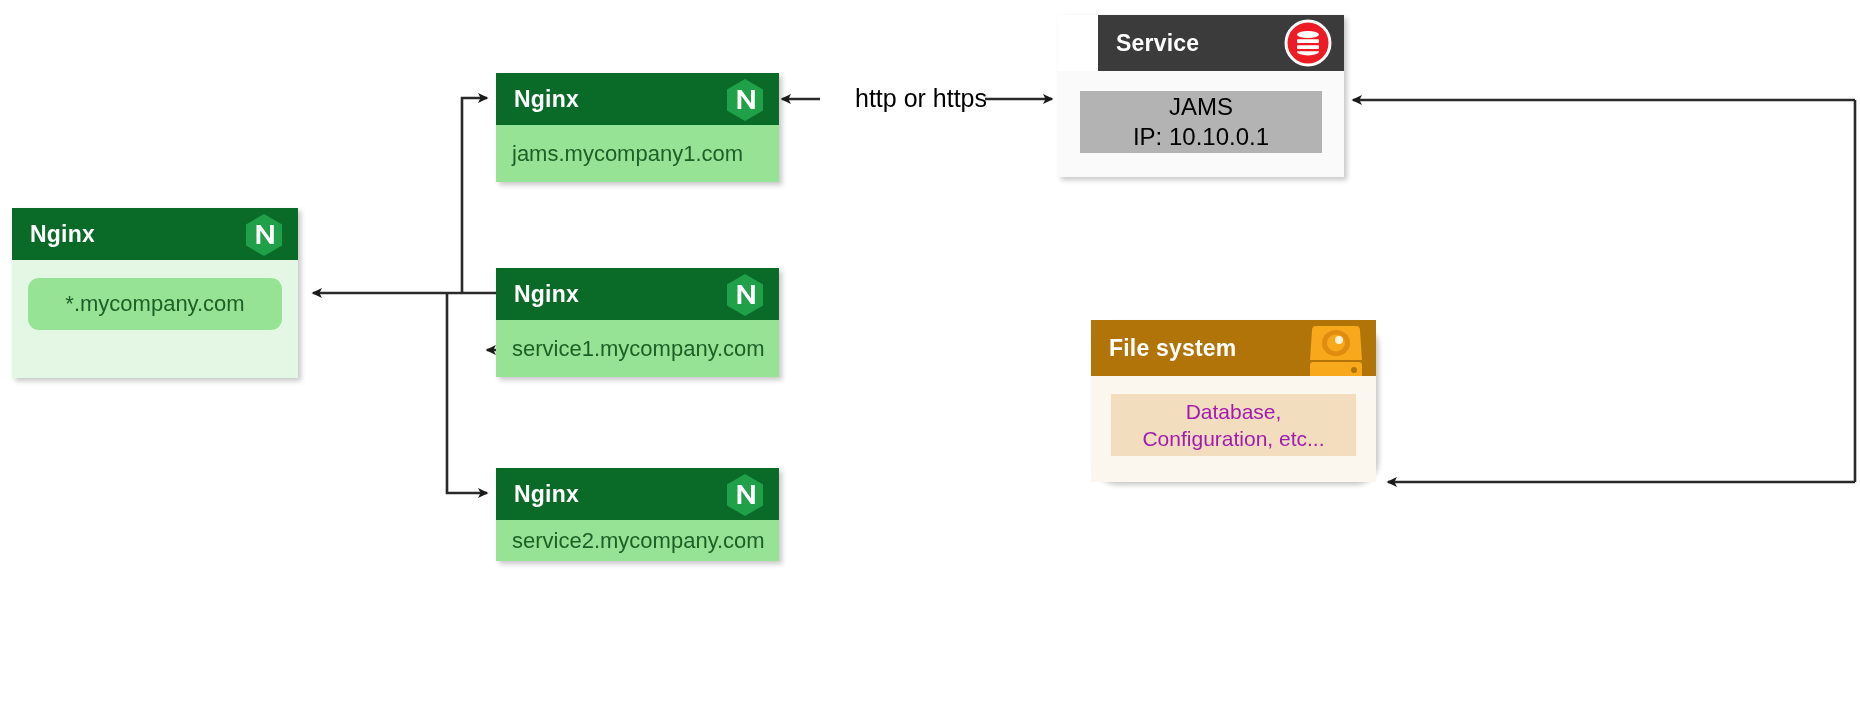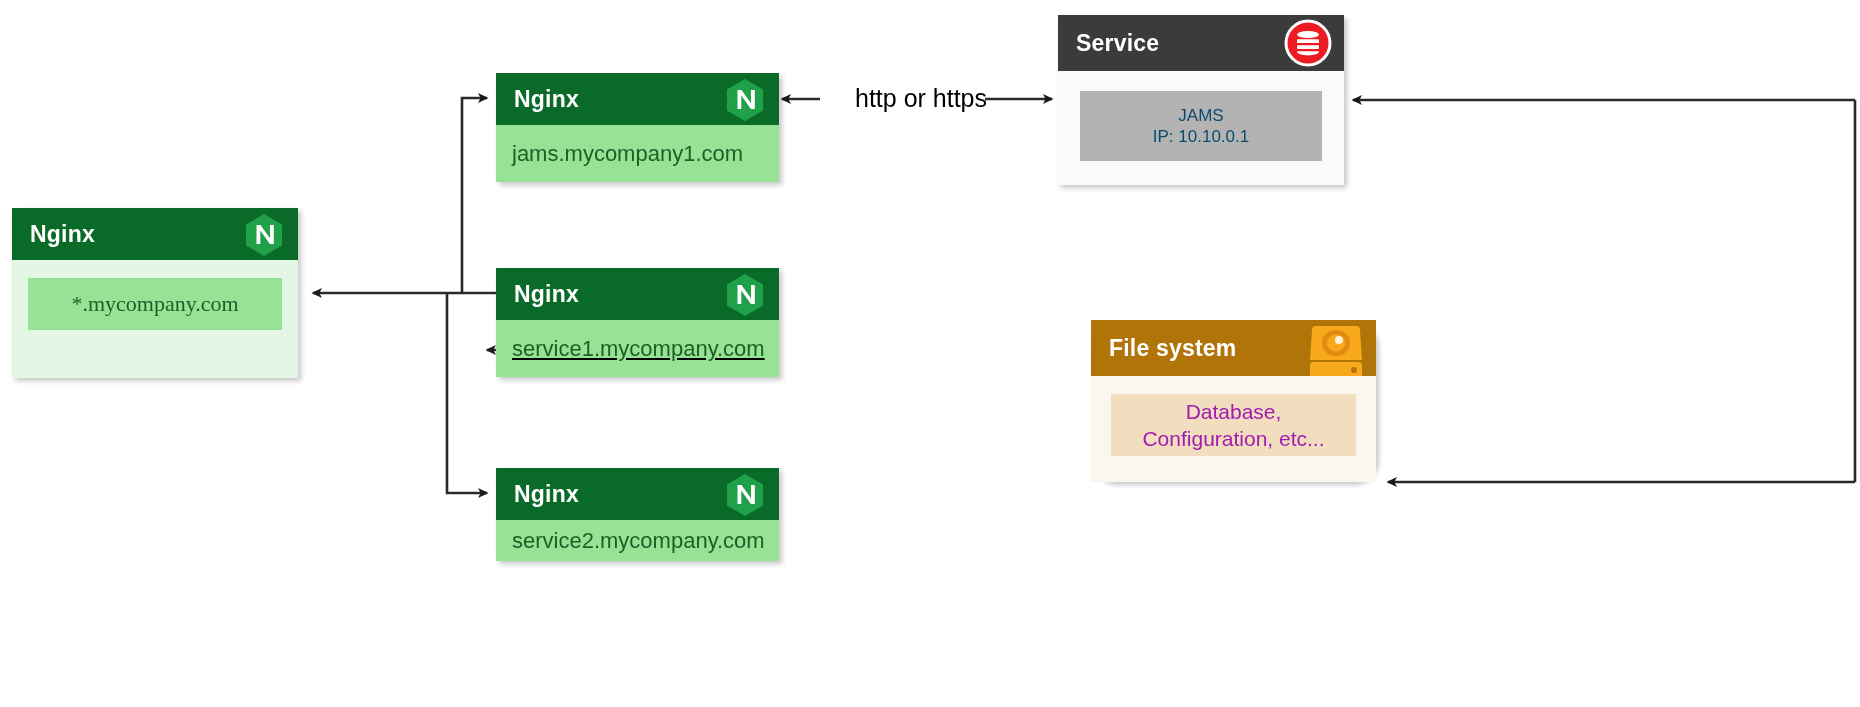--- a/index.html
+++ b/index.html
@@ -28,37 +28,37 @@
   .node .chip {
     display: flex; flex-direction: column; align-items: center; justify-content: center;
     text-align: center;
   }
 
   
   .nginx .hdr  { background: #0a6b28; }
   .nginx .body { background: #97e395; }
   .nginx .chip {
     height: 100%; font-size: 22px; color: #1d5f26;
-    justify-content: center; align-items: flex-start; padding-left: 16px;
+    justify-content: center; align-items: flex-start; padding-left: 16px; border-radius: 11px;
   }
 
   
   .nginx-wild .body { background: #e3f7e4; padding: 18px 16px 22px 16px; }
   .nginx-wild .chip {
     background: #97e395; color: #1d5f26; font-size: 22px;
     height: 52px; width: 100%;
-    align-items: center; justify-content: center; padding-left: 0; font-family: Liberation Serif, serif;
-  }
-
-  
-  .service .hdr  { background: #3b3b3b; }
+    align-items: center; justify-content: center; padding-left: 0;
+  }
+
+  
+  .service .hdr  { background: #3b3b3b; margin-left: 40px; }
   .service .body { background: #fafafa; padding: 20px 22px 24px 22px; }
   .service .chip {
-    background: #b3b3b3; color: #0c4a6e; font-size: 17px;
-    height: 70px; line-height: 1.25;
+    background: #b3b3b3; color: #000000; font-size: 24px;
+    height: 62px; line-height: 1.25;
   }
 
   
   .filesys .hdr  { background: #b07408; }
   .filesys .body { background: #fbf6ee; padding: 18px 20px 26px 20px; }
   .filesys .chip {
     background: #f2ddbf; color: #a21caf; font-size: 21px;
     height: 62px; line-height: 1.3;
   }
 
@@ -141,21 +141,21 @@
   </div>
 
   <div class="node nginx shadow" style="left:496px; top:268px; width:283px;">
     <div class="hdr">
       <span class="title">Nginx</span>
       <svg class="hdr-icon" width="44" height="44" viewBox="0 0 44 44">
         <path d="M22,2 L40,12.5 L40,33.5 L22,44 L4,33.5 L4,12.5 Z" fill="#21a04a"></path>
         <path d="M14.5,32 L14.5,13 L18.5,13 L28,26.2 L28,13 L31.8,13 L31.8,32 L27.9,32 L18.3,18.6 L18.3,32 Z" fill="#ffffff"></path>
       </svg>
     </div>
-    <div class="body" style="height:57px;text-decoration:underline;">
+    <div class="body" style="height:57px;">
       <div class="chip">
         <span>service1.mycompany.com</span>
       </div>
     </div>
   </div>
 
   <div class="node nginx shadow" style="left:496px; top:468px; width:283px;">
     <div class="hdr">
       <span class="title">Nginx</span>
       <svg class="hdr-icon" width="44" height="44" viewBox="0 0 44 44">

